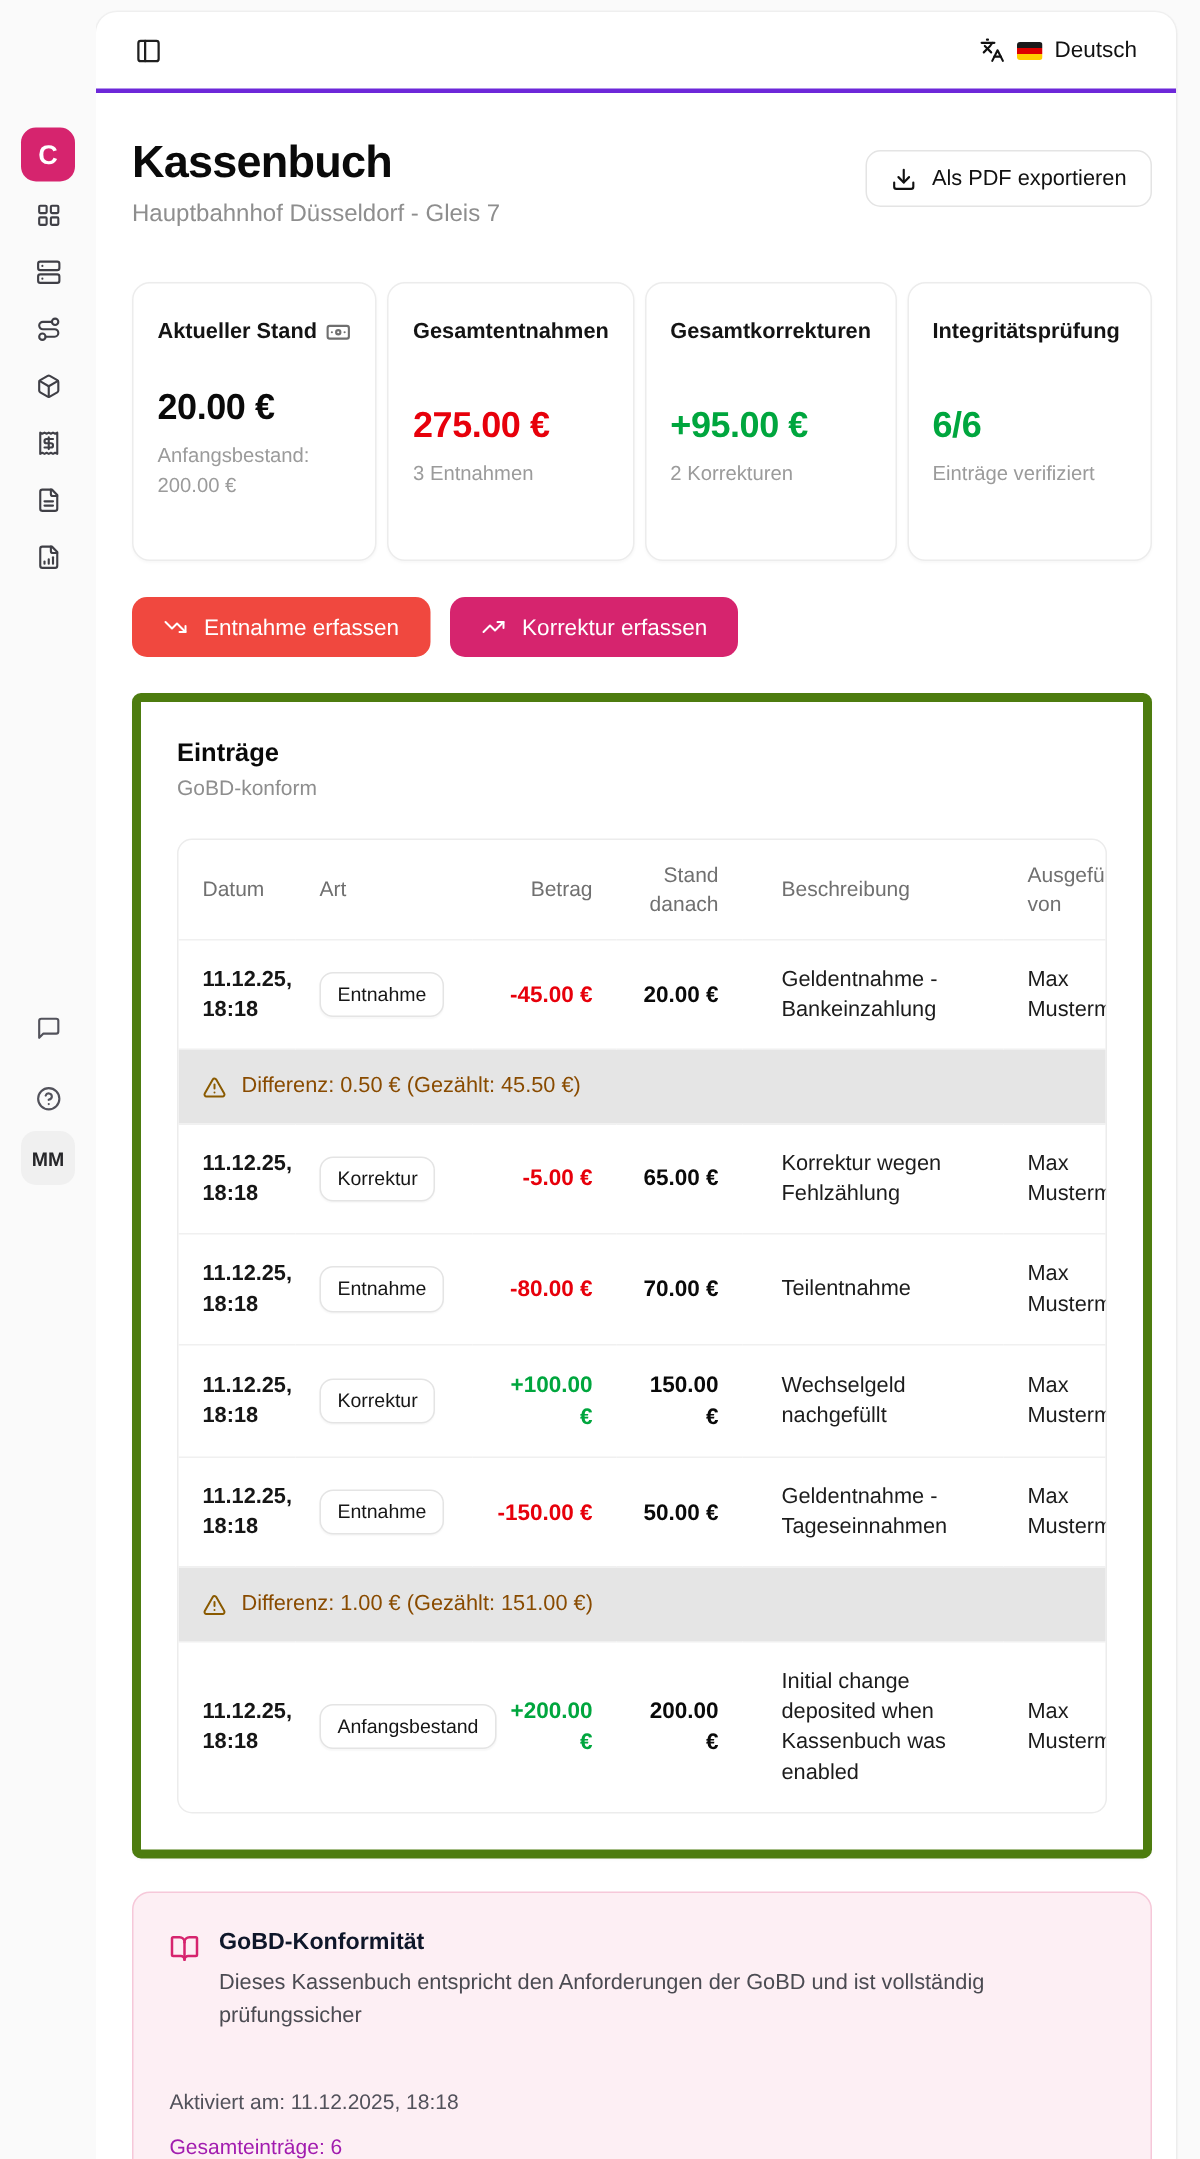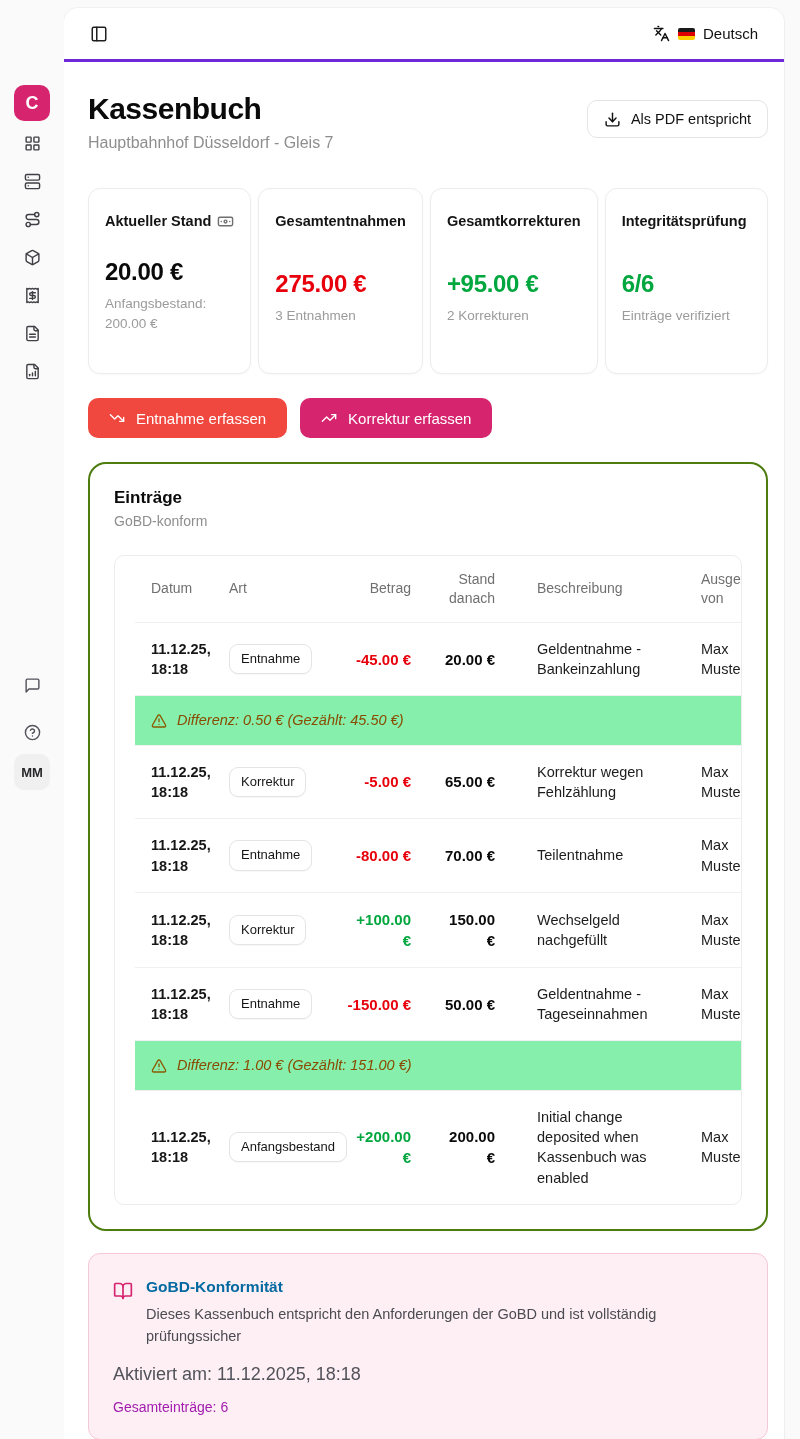--- a/index.html
+++ b/index.html
@@ -98,38 +98,38 @@
   .act-btn {
     display: flex; align-items: center; gap: 11px; height: 40px; padding: 0 21px;
     border: none; border-radius: 10px; color: #fff; font-size: 15px; font-weight: 500;
     cursor: pointer; font-family: inherit;
   }
   .act-red { background: #f0483f; }
   .act-pink { background: #d6246e; }
 
   
   .entries-card {
-    margin-top: 24px; border: 2px solid #4d7c0f; border-radius: 18px;
+    margin-top: 24px; border: 6px solid #4d7c0f; border-radius: 6px;
     padding: 24px; background: #fff; box-shadow: 0 1px 2px rgba(0,0,0,0.03);
   }
   .entries-head { display: flex; justify-content: space-between; align-items: flex-start; }
   .entries-title { font-size: 17px; font-weight: 700; color: #0a0a0a; }
   .entries-sub { margin-top: 5px; font-size: 14px; color: #8e8e8e; }
   .filter-wrap { display: flex; align-items: center; gap: 13px; }
   .filter-wrap > .icon { color: #3f3f46; }
   .select-box {
     width: 180px; height: 38px; border: 1px solid #e4e4e4; border-radius: 10px;
     background: #fff; display: flex; align-items: center; justify-content: space-between;
     padding: 0 13px; font-size: 14.5px; color: #111; cursor: pointer; font-family: inherit;
   }
   .select-box .icon { color: #52525b; }
 
   .table-wrap {
     margin-top: 26px; border: 1px solid #ececec; border-radius: 10px;
-    overflow: hidden; width: 100%; padding-left: 20px;
+    overflow: hidden; width: 100%;
   }
   table { width: 640px; table-layout: fixed; border-collapse: collapse; }
   col.c-datum { width: 78px; }
   col.c-art { width: 118px; }
   col.c-betrag { width: 96px; }
   col.c-stand { width: 84px; }
   col.c-beschr { width: 174px; }
   col.c-von { width: 90px; }
   thead th {
     font-size: 14px; font-weight: 400; color: #707070; text-align: left;
@@ -142,35 +142,35 @@
   .badge {
     display: inline-block; border: 1px solid #e4e4e4; background: #fff;
     border-radius: 9px; padding: 5px 11px; font-size: 13px; font-weight: 500;
     color: #161616; white-space: nowrap; box-shadow: 0 1px 1px rgba(0,0,0,0.03);
   }
   td.cell-amount { font-size: 15px; font-weight: 700; }
   td.cell-balance { font-size: 15px; font-weight: 700; color: #0a0a0a; }
   td.cell-desc { font-size: 14.5px; color: #1c1c1c; }
   td.cell-by { font-size: 14.5px; color: #1c1c1c; overflow: hidden; white-space: normal; }
   tr.warn-row td {
-    background: #86efac; color: #894b00; font-size: 14.5px; padding: 14px 16px; font-style: italic;
+    background: #e5e5e5; color: #894b00; font-size: 14.5px; padding: 14px 16px;
   }
   .warn-inner { display: flex; align-items: center; gap: 10px; }
   .warn-inner .icon { color: #8a5a00; }
 
   
   .compliance {
     margin-top: 22px; background: #fdeff4; border: 1px solid #f6c8d9;
     border-radius: 12px; padding: 24px;
   }
   .comp-head { display: flex; gap: 13px; align-items: flex-start; }
   .comp-head .icon { color: #d6246e; margin-top: 3px; }
-  .comp-title { font-size: 15.5px; font-weight: 700; color: #0369a1; }
+  .comp-title { font-size: 15.5px; font-weight: 700; color: #0f172a; }
   .comp-desc { margin-top: 7px; font-size: 14.5px; color: #4b4b52; line-height: 1.55; max-width: 560px; }
-  .comp-meta { margin-top: 16px; font-size: 18px; color: #52525b; }
+  .comp-meta { margin-top: 37px; font-size: 14px; color: #52525b; }
   .comp-meta2 { margin-top: 14px; font-size: 14px; color: #a21caf; }
 </style>
 </head>
 <body>
 
 <aside class="sidebar">
   <div class="logo">C</div>
   <nav class="side-nav">
     <span class="side-ic">
       <svg width="17" height="17" viewBox="0 0 24 24" fill="none" stroke="currentColor" stroke-width="2" stroke-linecap="round" stroke-linejoin="round">
@@ -281,21 +281,21 @@
         <div class="page-sub">Hauptbahnhof Düsseldorf - Gleis 7</div>
       </div>
       <button class="export-btn">
         <span class="icon">
           <svg width="17" height="17" viewBox="0 0 24 24" fill="none" stroke="currentColor" stroke-width="2" stroke-linecap="round" stroke-linejoin="round">
               <path d="M12 15V3"></path>
               <path d="M21 15v4a2 2 0 0 1-2 2H5a2 2 0 0 1-2-2v-4"></path>
               <path d="m7 10 5 5 5-5"></path>
             </svg>
         </span>
-        <span>Als PDF entspricht</span>
+        <span>Als PDF exportieren</span>
       </button>
     </div>
 
     <div class="stats">
       <div class="stat-card">
         <div class="stat-head">
           <span class="stat-title">Aktueller Stand</span>
           <span class="icon">
             <svg width="17" height="17" viewBox="0 0 24 24" fill="none" stroke="currentColor" stroke-width="2" stroke-linecap="round" stroke-linejoin="round">
                 <rect x="2" y="6" width="20" height="12" rx="2"></rect>

